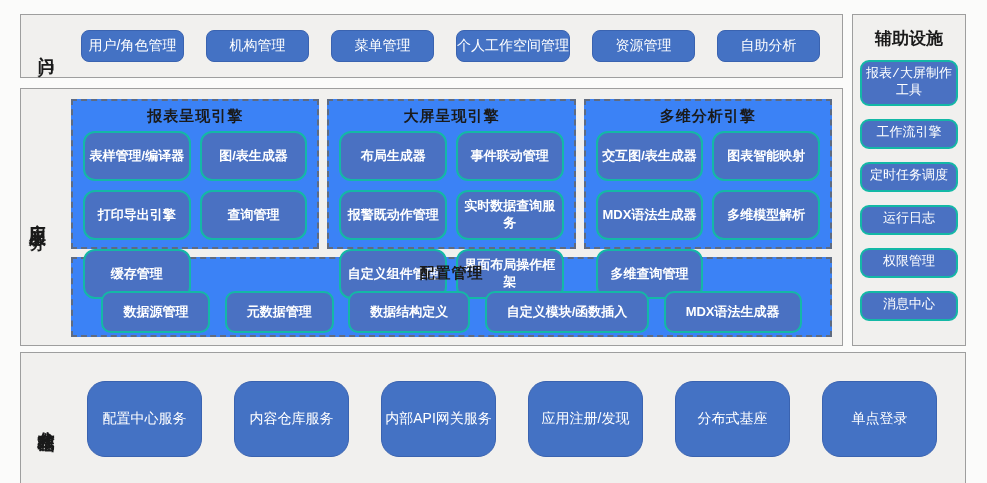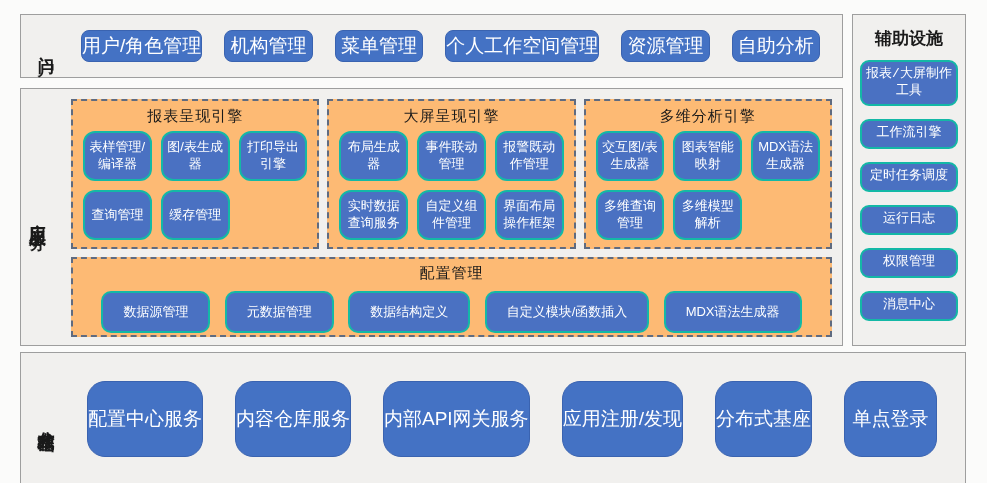--- a/index.html
+++ b/index.html
@@ -28,45 +28,46 @@
     flex:0 0 34px;
   }
   
   .btn{
     background:#4472c4;
     border:1px solid #3a63b0;
     border-radius:8px;
     color:#fff;
     display:flex;align-items:center;justify-content:center;
     text-align:center;
-    font-size:19px;
+    font-size:14px;
     box-sizing:border-box;
     white-space:nowrap;
   }
   
   #portal{left:20px;top:14px;width:823px;height:64px;display:flex;align-items:center;padding:0 8px;}
   #portal .btn-row{flex:1;display:flex;gap:22px;align-items:center;margin:0 14px 0 18px;}
   #portal .btn{flex:1;height:32px;}
   
   #app{left:20px;top:88px;width:823px;height:258px;}
   #app .vlabel{position:absolute;left:8px;top:0;bottom:0;height:100%;}
   .app-content{position:absolute;left:50px;top:10px;right:10px;bottom:8px;}
   .engines{display:flex;gap:8px;}
   .panel{
-    background:#fdba74;
+    background:#3b82f6;
     border:2px dashed #5f6b80;
     box-sizing:border-box;
+    font-weight:bold;
   }
   .engine-panel{flex:1;height:150px;padding:3px 10px 9px;}
   .panel-title{
     text-align:center;font-size:15px;color:#1a1a1a;
     padding:3px 0 5px;letter-spacing:1px;
   }
   .engine-grid{
-    display:grid;grid-template-columns:repeat(3,1fr);
+    display:grid;grid-template-columns:repeat(2,1fr);
     gap:9px 9px;
   }
   .node{
     background:#4a71c2;
     border:2px solid #14b8a6;
     border-radius:12px;
     color:#fff;
     font-size:13px;line-height:1.3;
     display:flex;align-items:center;justify-content:center;
     text-align:center;
@@ -131,22 +132,22 @@
           <div class="node">界面布局操作框架</div>
         </div>
       </div>
 
       <div class="panel engine-panel">
         <div class="panel-title">多维分析引擎</div>
         <div class="engine-grid">
           <div class="node">交互图/表生成器</div>
           <div class="node">图表智能映射</div>
           <div class="node">MDX语法生成器</div>
+          <div class="node">多维模型解析</div>
           <div class="node">多维查询管理</div>
-          <div class="node">多维模型解析</div>
         </div>
       </div>
 
     </div>
 
     <div class="panel config-panel">
       <div class="panel-title">配置管理</div>
       <div class="config-row">
         <div class="node">数据源管理</div>
         <div class="node">元数据管理</div>

